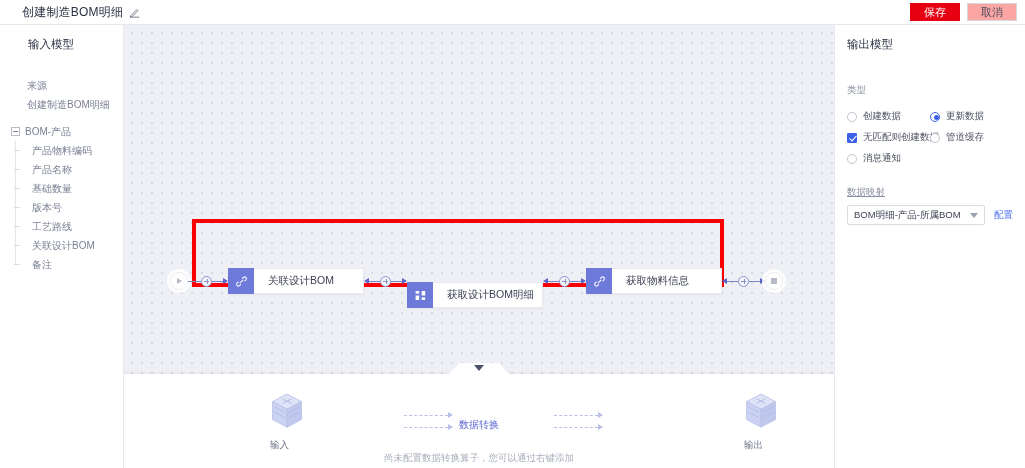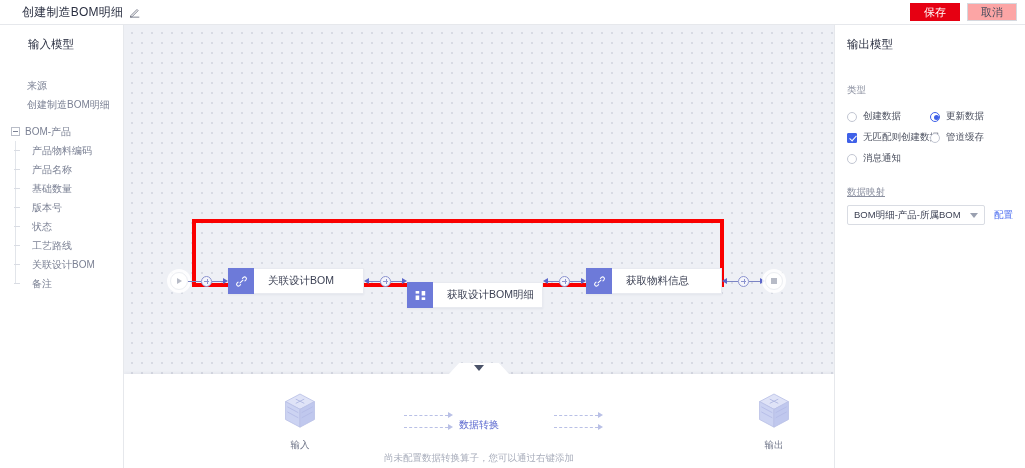--- a/index.html
+++ b/index.html
@@ -150,21 +150,21 @@
     display: flex; align-items: flex-start; justify-content: center;
     cursor: pointer;
   }
   .pullTab .chev {
     width: 0; height: 0; border-left: 5px solid transparent;
     border-right: 5px solid transparent; border-top: 6px solid #4a5268; margin-top: 2px;
   }
   .bp-inner { position: relative; width: 100%; height: 100%; }
   .cube-block {
     position: absolute; top: 18px; display: flex; flex-direction: column;
-    align-items: center; width: 60px;
+    align-items: flex-start; width: 60px;
   }
   .cube-block.left { left: 146px; }
   .cube-block.right { left: 620px; }
   .cube-cap { font-size: 9.5px; color: #6e7488; margin-top: 5px; }
   .dashline { position: absolute; display: flex; align-items: center; }
   .dashline .dash {
     width: 44px; height: 0; border-top: 1px dashed #b9c0e6;
   }
   .dashline .dh {
     width: 0; height: 0; border-left: 5px solid #b9c0e6;
@@ -273,24 +273,20 @@
           <span class="stub"></span>
           <span class="lbl">产品名称</span>
         </div>
         <div class="tree-row child">
           <span class="stub"></span>
           <span class="lbl">基础数量</span>
         </div>
         <div class="tree-row child">
           <span class="stub"></span>
           <span class="lbl">版本号</span>
-        </div>
-        <div class="tree-row child">
-          <span class="stub"></span>
-          <span class="lbl">状态</span>
         </div>
         <div class="tree-row child">
           <span class="stub"></span>
           <span class="lbl">工艺路线</span>
         </div>
         <div class="tree-row child">
           <span class="stub"></span>
           <span class="lbl">关联设计BOM</span>
         </div>
         <div class="tree-row child">

